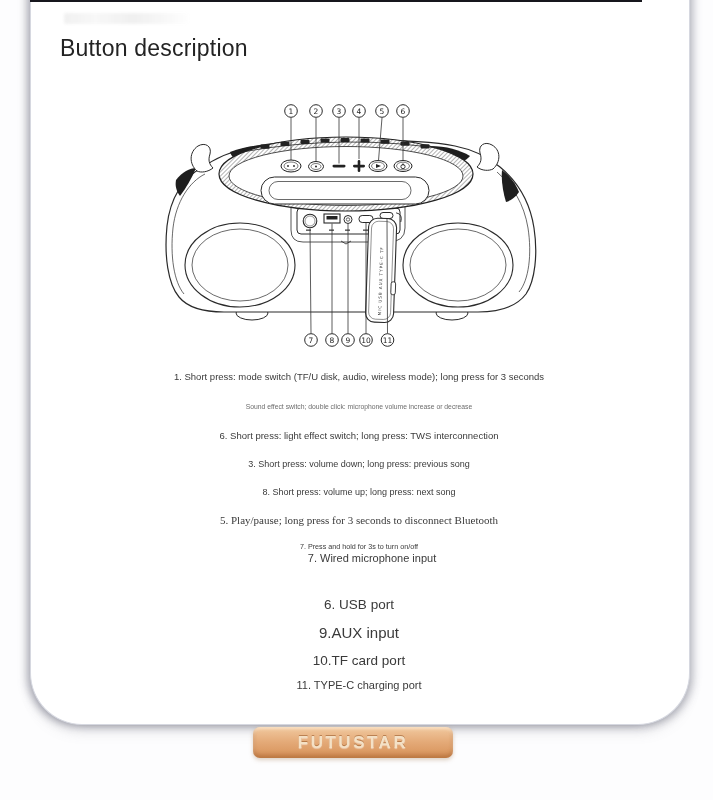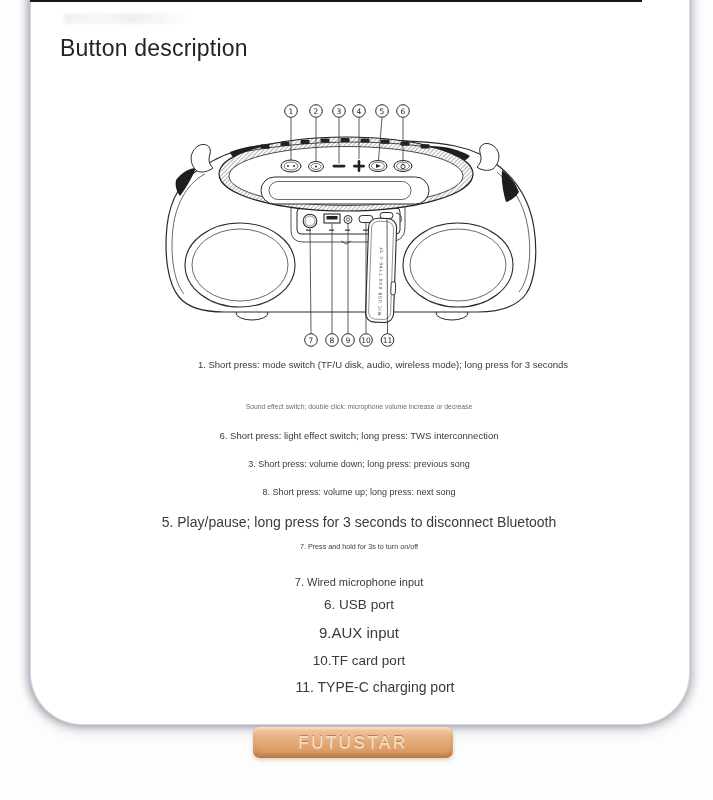--- a/index.html
+++ b/index.html
@@ -26,43 +26,43 @@
     position:absolute;left:64px;top:13px;width:126px;height:11px;
     background:linear-gradient(90deg,#ececec,#f6f6f6 25%,#ebebeb 55%,#f8f8f8 85%,#fff);
     filter:blur(1.5px);opacity:.75;border-radius:2px;
   }
   .page-title{
     position:absolute;left:60px;top:35px;
     font-size:23px;font-weight:500;color:#232323;letter-spacing:.2px;
   }
   .diagram-wrap{position:absolute;left:160px;top:100px;width:400px;height:255px;}
   .ln{position:absolute;left:30px;width:658px;text-align:center;color:#3a3a3a;line-height:1.15;}
-  .ln-1 {top:360px;font-size:9.5px;padding-left:24px;}
+  .ln-1 {top:372px;font-size:9.5px;}
   .ln-2 {top:403px;font-size:6.8px;color:#6d6d6d;}
   .ln-3 {top:431px;font-size:9.5px;}
   .ln-4 {top:459px;font-size:9px;}
   .ln-5 {top:487px;font-size:9px;}
-  .ln-6 {top:514px;font-size:14px;}
+  .ln-6 {top:514px;font-size:11px;font-family:Liberation Serif, serif;}
   .ln-7 {top:543px;font-size:7.2px;}
-  .ln-8 {top:576px;font-size:11px;}
+  .ln-8 {top:552px;font-size:11px;padding-left:13px;}
   .ln-9 {top:597px;font-size:13.5px;}
   .ln-10{top:624px;font-size:15px;}
   .ln-11{top:653px;font-size:13.5px;}
-  .ln-12{top:679px;font-size:14px;margin-left:16px;}
+  .ln-12{top:679px;font-size:11px;}
   .watermark-badge{
     position:absolute;left:253px;top:727px;width:200px;height:31px;
     border-radius:7px;
     background:linear-gradient(180deg,#f1c99f 0%,#e4aa78 48%,#d69057 100%);
     box-shadow:inset 0 -3px 4px rgba(150,85,35,.45),
                inset 0 2px 3px rgba(255,240,220,.7),
                0 2px 4px rgba(160,120,80,.35);
     display:flex;align-items:center;justify-content:center;
   }
   .watermark-badge span{
-    font-size:17px;font-weight:400;letter-spacing:2.5px;color:#f4e1c6;
+    font-size:17px;font-weight:700;letter-spacing:2.5px;color:#f4e1c6;
     text-shadow:0 -1px 0 rgba(130,65,15,.45), 0 1px 1px rgba(255,255,255,.45);
   }
 </style>
 </head>
 <body>
 
 <div class="page-card"></div>
 <div class="top-dark-line"></div>
 <div class="ghost-smudge"></div>
 

